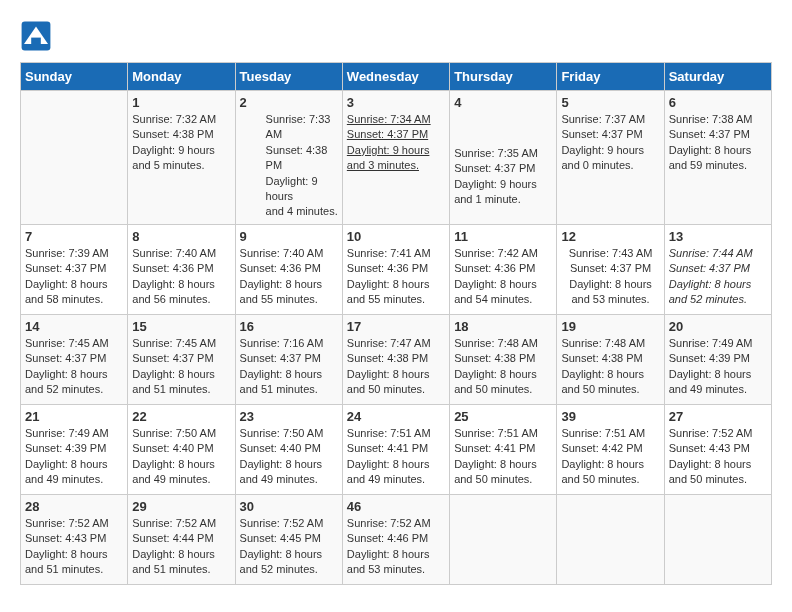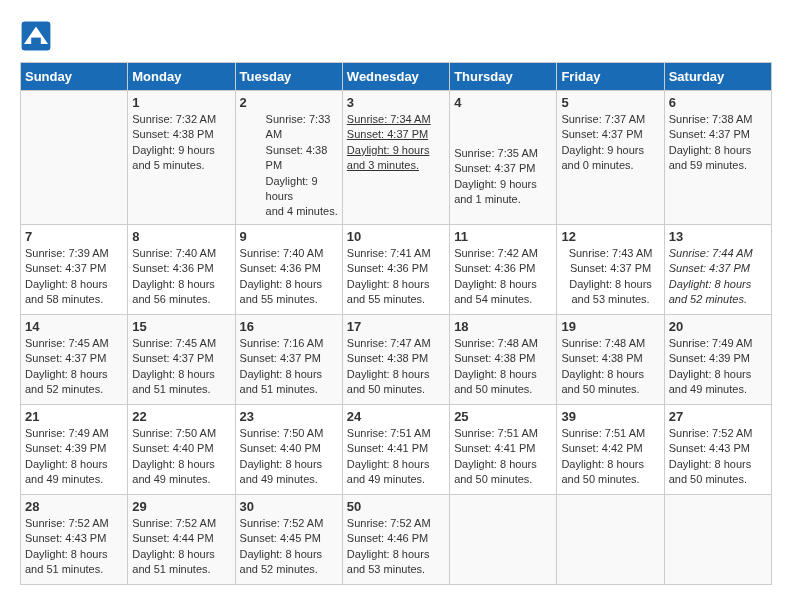--- a/index.html
+++ b/index.html
@@ -341,21 +341,21 @@
 and 51 minutes.</div>
         </td>
         <td>
           <span class="day-number">30</span>
           <div class="day-info" style="white-space: pre-line;">Sunrise: 7:52 AM
 Sunset: 4:45 PM
 Daylight: 8 hours
 and 52 minutes.</div>
         </td>
         <td>
-          <span class="day-number">50</span>
+          <span class="day-number">46</span>
           <div class="day-info" style="white-space: pre-line;">Sunrise: 7:52 AM
 Sunset: 4:46 PM
 Daylight: 8 hours
 and 53 minutes.</div>
         </td>
         <td></td>
         <td></td>
         <td></td>
       </tr>
     </tbody>

